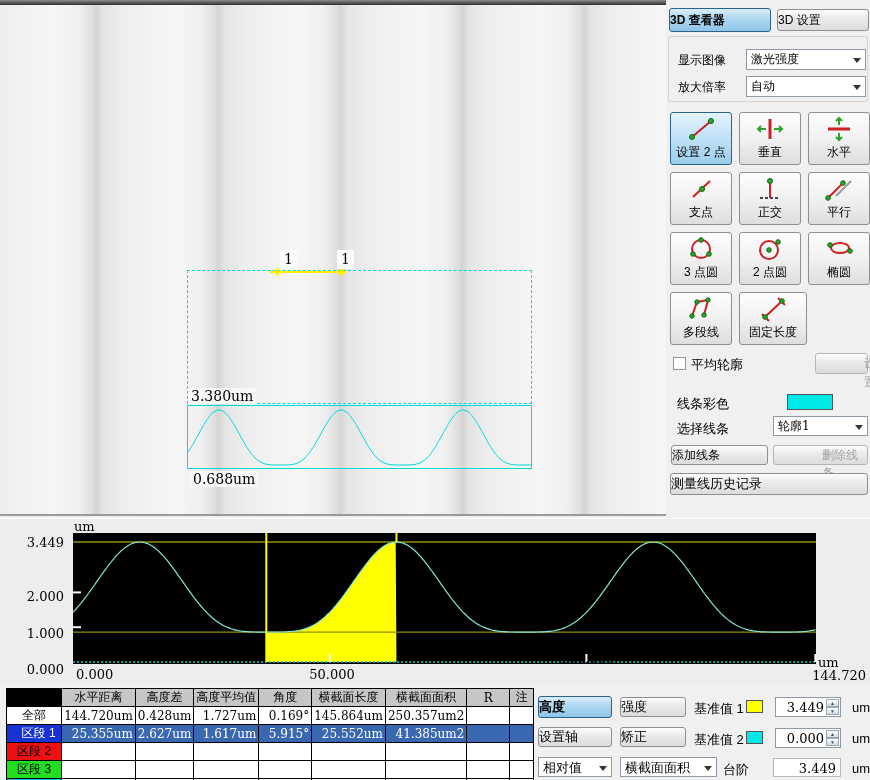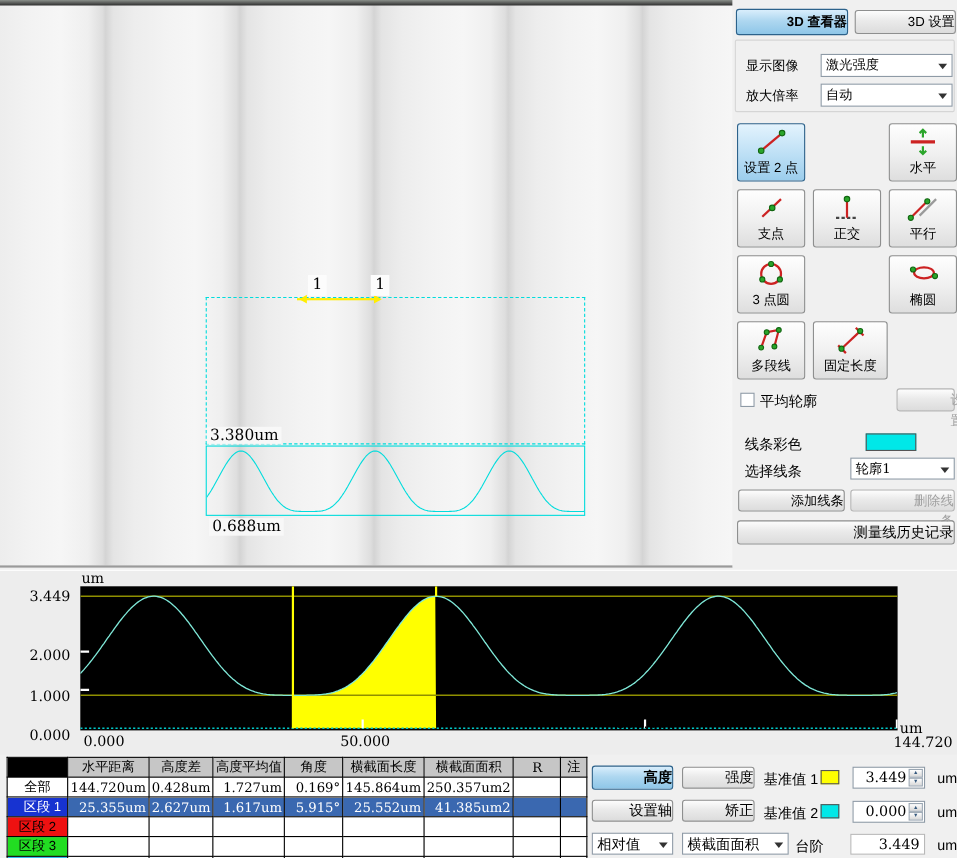--- a/index.html
+++ b/index.html
@@ -23,21 +23,21 @@
   .arrow-r { left:340px; top:268px; width:0; height:0;
     border:4px solid transparent; border-left:7px solid #ffee00; }
   .marker1 { background:#fcfcfc; color:#000; font-size:14px; width:17px; height:19px;
     text-align:center; line-height:19px; }
   .meas-label { background:rgba(248,248,248,.92); color:#000; font-size:14px;
     padding:0 3px; line-height:16px; }
 
   
   #right-panel { left:666px; top:0; width:204px; height:516px; background:#f0f0f0; }
   .btn { background:linear-gradient(#fdfdfd,#eaeaea 45%,#dcdcdc); border:1px solid #8e8f8f;
-    border-radius:3px; text-align:right; color:#000; cursor:default; font-size:12px; }
+    border-radius:3px; text-align:left; color:#000; cursor:default; font-size:12px; }
   .btn.blue { background:linear-gradient(#d9eefc,#aed7f0 45%,#8ec6e8); border:1px solid #2c628b; }
   .btn.disabled { color:#a0a0a0; border-color:#b5b5b5;padding-left:48px; }
   .groupbox { border:1px solid #d5d5d5; border-radius:2px; }
   .combo { background:#fff; border:1px solid #8e9aa6; color:#000; font-size:12px;
     line-height:19px; padding-left:4px; position:absolute; }
   .combo .carr { position:absolute; right:4px; top:8px; width:0; height:0;
     border:4px solid transparent; border-top:5px solid #333; }
   .toolbtn { position:absolute; width:62px; height:53px; display:flex; flex-direction:column;
     align-items:center; justify-content:flex-end; padding-bottom:3px;
     background:linear-gradient(#fefefe,#efefef 55%,#dedede); border:1px solid #8e8f8f;
@@ -119,20 +119,28 @@
   </div>
 
   <div class="toolbtn sel" style="left:4px;top:112px">
     <svg width="30" height="26">
       <line x1="6" y1="21" x2="25" y2="5" stroke="#cc2222" stroke-width="2"></line>
       <circle cx="6" cy="21" r="2.5" fill="#2aa52a" stroke="#116611"></circle>
       <circle cx="25" cy="5" r="2.5" fill="#2aa52a" stroke="#116611"></circle>
       </svg>
     <span>设置 2 点</span>
   </div>
+  <div class="toolbtn" style="left:73px;top:112px">
+    <svg width="30" height="26">
+      <line x1="15" y1="3" x2="15" y2="23" stroke="#cc2222" stroke-width="3"></line>
+      <path d="M11 13 L3 13 M6 10 L3 13 L6 16" stroke="#2aa52a" stroke-width="2" fill="none"></path>
+      <path d="M19 13 L27 13 M24 10 L27 13 L24 16" stroke="#2aa52a" stroke-width="2" fill="none"></path>
+      </svg>
+    <span>垂直</span>
+  </div>
   <div class="toolbtn" style="left:142px;top:112px">
     <svg width="30" height="26">
       <line x1="4" y1="13" x2="26" y2="13" stroke="#cc2222" stroke-width="3"></line>
       <path d="M15 9 L15 2 M12 5 L15 2 L18 5" stroke="#2aa52a" stroke-width="2" fill="none"></path>
       <path d="M15 17 L15 24 M12 21 L15 24 L18 21" stroke="#2aa52a" stroke-width="2" fill="none"></path>
       </svg>
     <span>水平</span>
   </div>
   <div class="toolbtn" style="left:73px;top:172px">
     <svg width="30" height="26">
@@ -159,20 +167,28 @@
     <span>平行</span>
   </div>
   <div class="toolbtn" style="left:4px;top:232px">
     <svg width="30" height="26">
       <circle cx="15" cy="13" r="9" fill="none" stroke="#cc2222" stroke-width="2"></circle>
       <circle cx="15" cy="4" r="2.3" fill="#2aa52a" stroke="#116611"></circle>
       <circle cx="7" cy="18" r="2.3" fill="#2aa52a" stroke="#116611"></circle>
       <circle cx="23" cy="18" r="2.3" fill="#2aa52a" stroke="#116611"></circle>
       </svg>
     <span>3 点圆</span>
+  </div>
+  <div class="toolbtn" style="left:73px;top:232px">
+    <svg width="30" height="26">
+      <circle cx="14" cy="14" r="9" fill="none" stroke="#cc2222" stroke-width="2"></circle>
+      <circle cx="14" cy="14" r="2.3" fill="#2aa52a" stroke="#116611"></circle>
+      <circle cx="23" cy="6" r="2.3" fill="#2aa52a" stroke="#116611"></circle>
+      </svg>
+    <span>2 点圆</span>
   </div>
   <div class="toolbtn" style="left:142px;top:232px">
     <svg width="30" height="26">
       <ellipse cx="16" cy="12" rx="9" ry="5" fill="none" stroke="#cc2222" stroke-width="2"></ellipse>
       <circle cx="6" cy="9" r="2.3" fill="#2aa52a" stroke="#116611"></circle>
       <circle cx="26" cy="15" r="2.3" fill="#2aa52a" stroke="#116611"></circle>
       </svg>
     <span>椭圆</span>
   </div>
   <div class="toolbtn" style="left:4px;top:292px">

